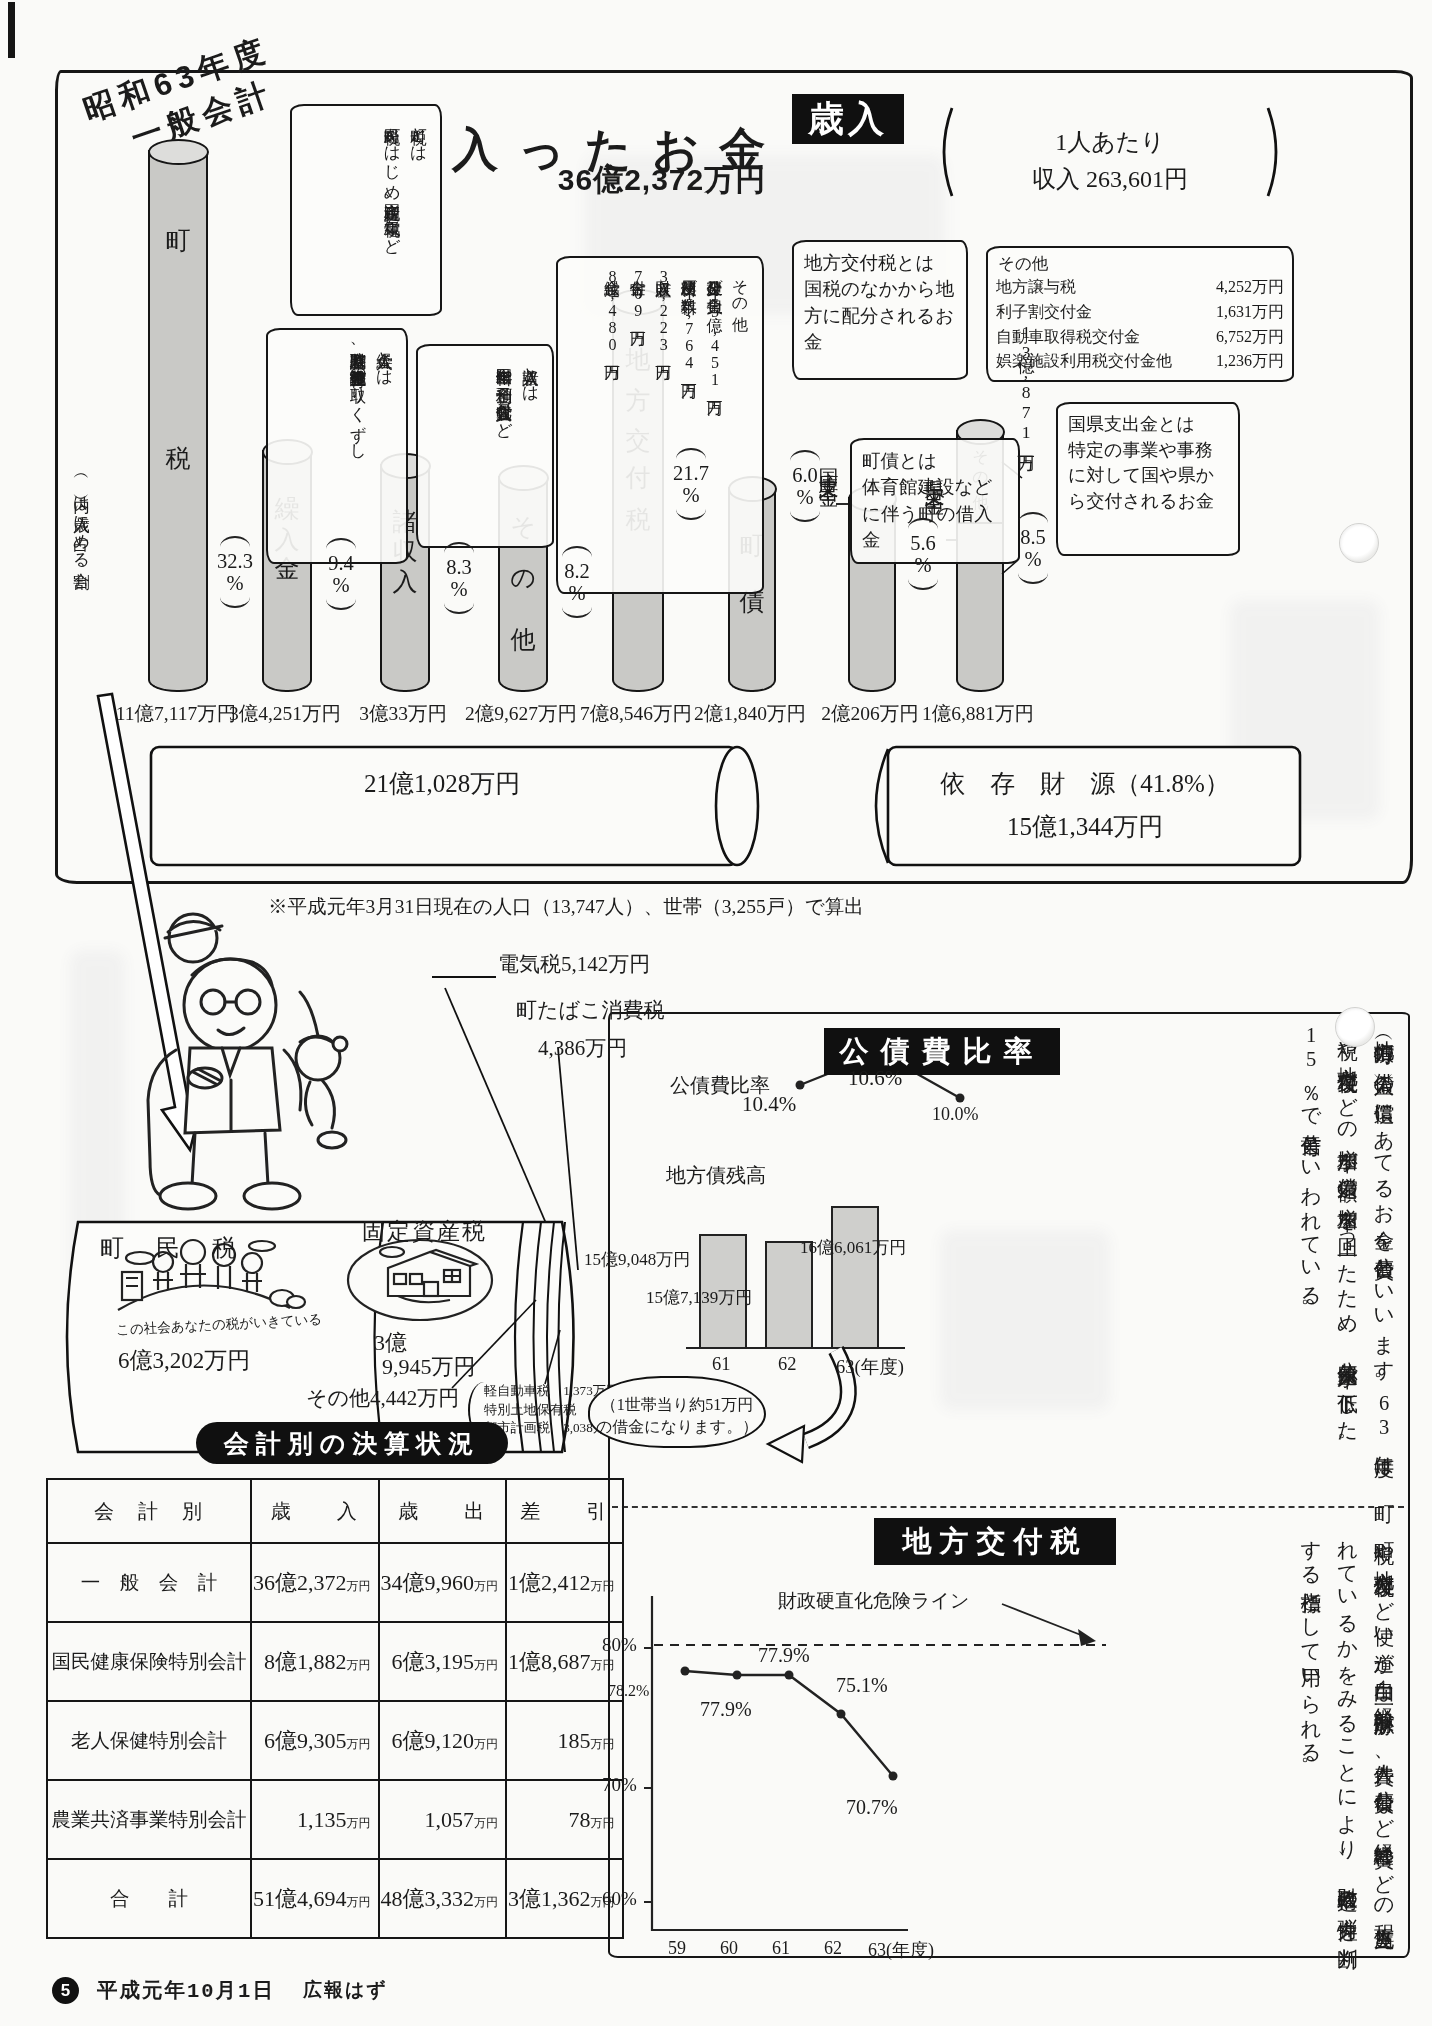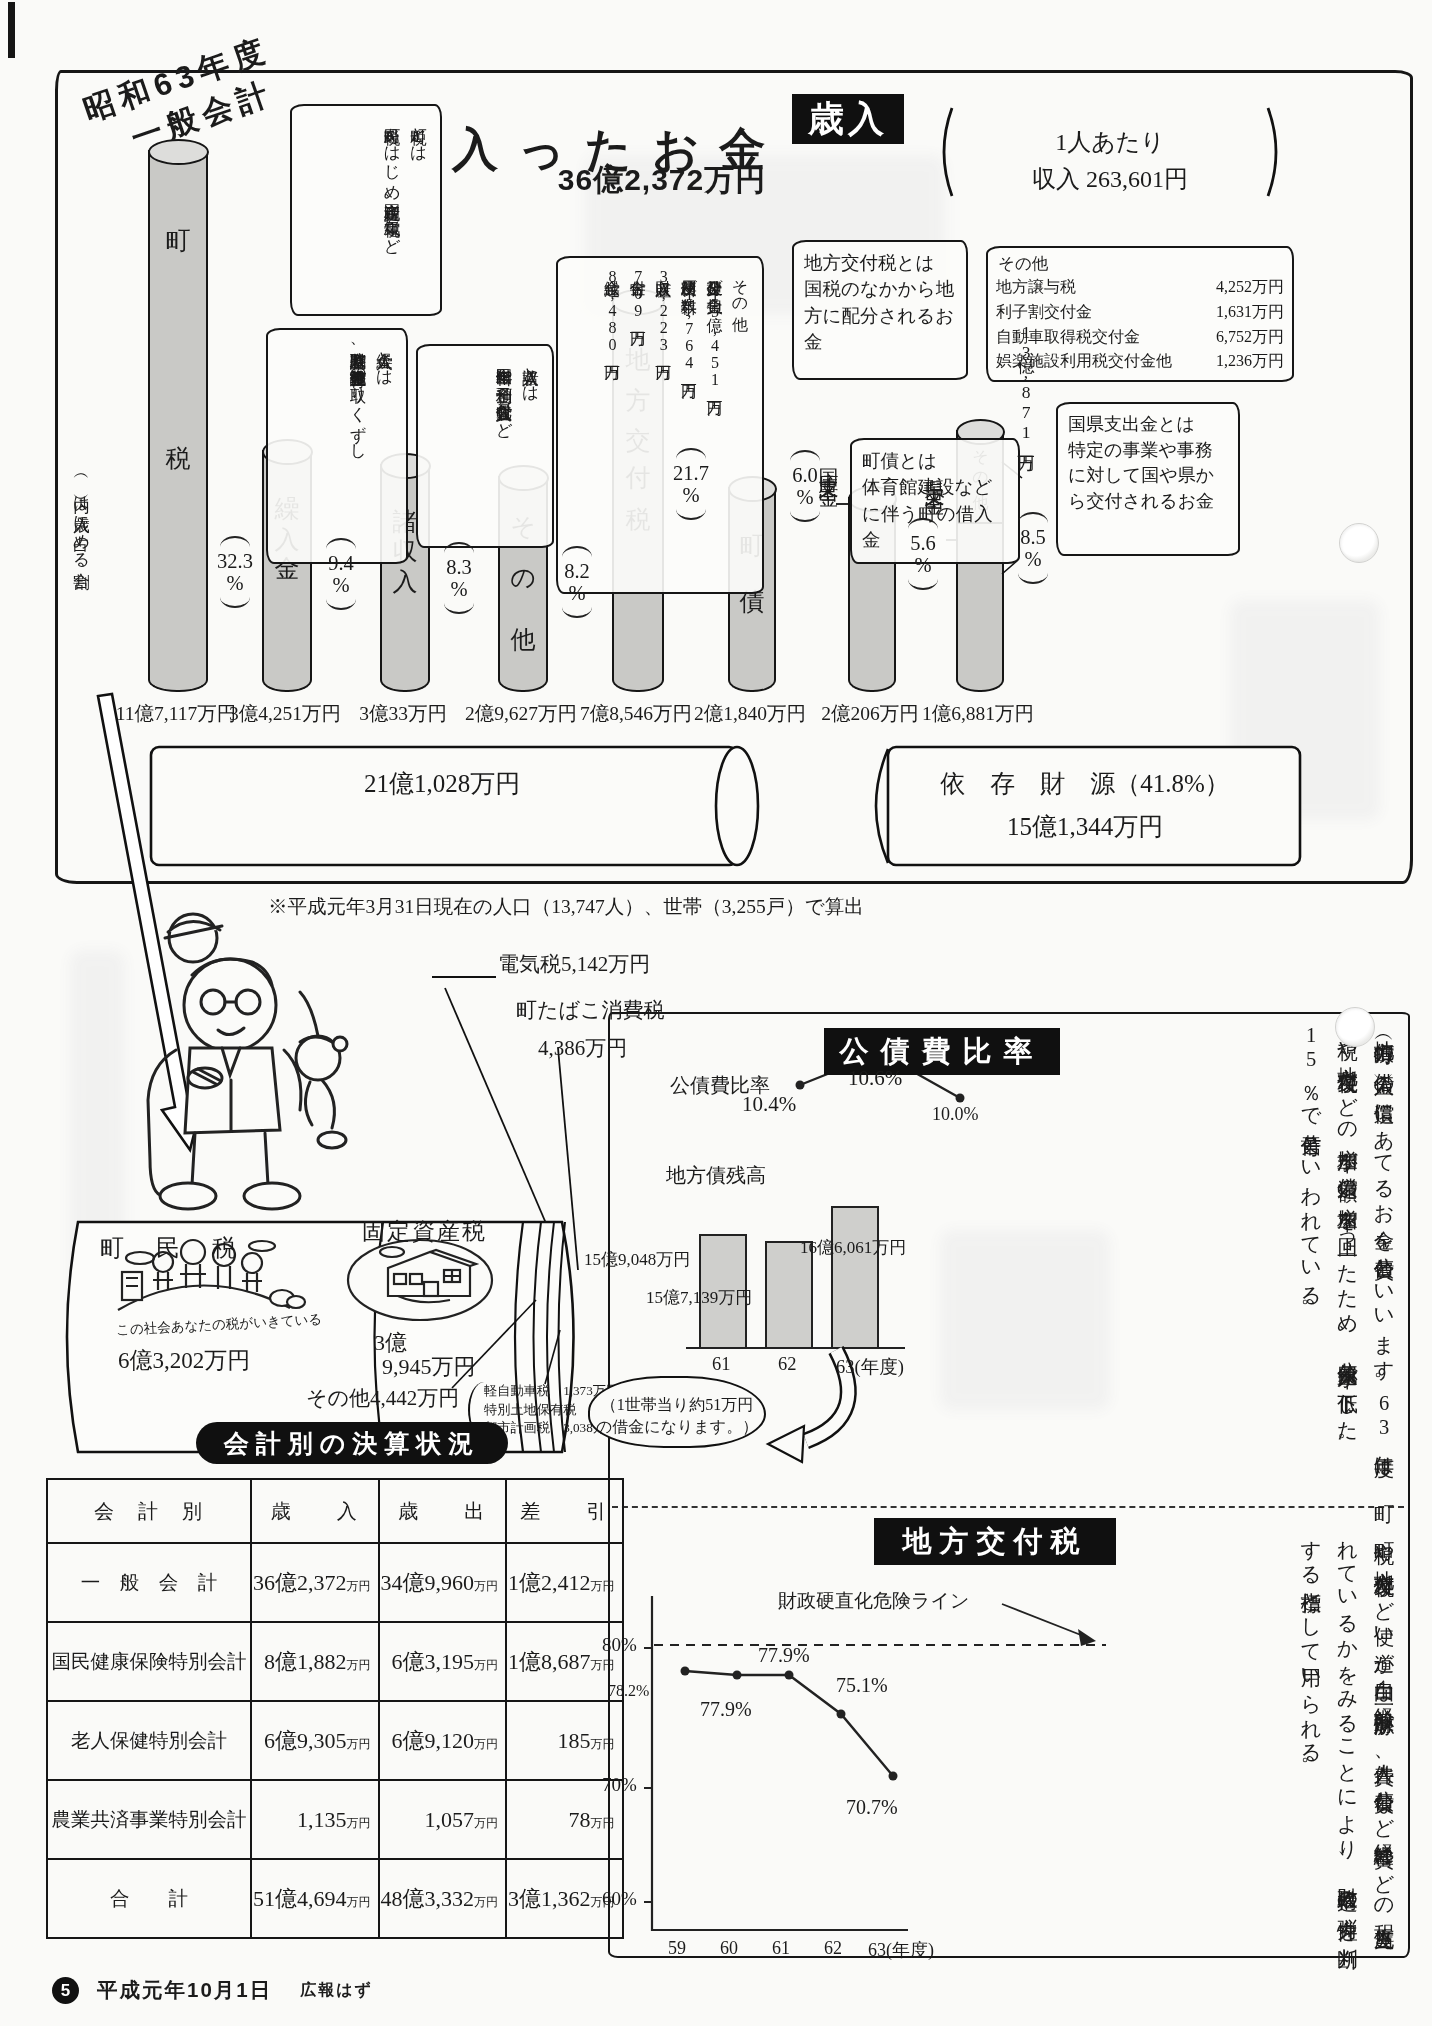--- a/index.html
+++ b/index.html
@@ -60,22 +60,22 @@
       color:#fff;border-radius:21px;text-align:center;font-family:"Liberation Sans",sans-serif;
       font-weight:bold;font-size:25px;letter-spacing:7px;z-index:5;}
   .hole{position:absolute;width:38px;height:38px;border-radius:50%;border:1.5px solid #d2d2d0;
       background:radial-gradient(circle at 42% 36%,#fff 0 55%,#ebebe9 72%,#f7f7f5);
       box-shadow:inset 1px 1px 3px rgba(0,0,0,.07);z-index:6;}
   .ghost{position:absolute;background:#5a5a6e;opacity:.05;filter:blur(7px);border-radius:12px;z-index:1;}
   .foot{position:absolute;left:52px;top:1976px;display:flex;align-items:center;z-index:5;}
   .foot .pg{width:27px;height:27px;border-radius:50%;background:#111;color:#fff;text-align:center;
       line-height:27px;font-size:17px;font-weight:bold;font-family:"Liberation Sans",sans-serif;}
   .foot .d{margin-left:18px;font-size:20.5px;font-weight:bold;letter-spacing:2px;
-      font-family:Liberation Sans, sans-serif;}
-  .foot .nm{margin-left:28px;font-size:16px;font-weight:bold;letter-spacing:2px;
+      font-family:Liberation Mono, monospace;}
+  .foot .nm{margin-left:28px;font-size:19px;font-weight:bold;letter-spacing:2px;
       font-family:"Liberation Sans",sans-serif;}
   svg.deco{position:absolute;left:0;top:0;z-index:3;pointer-events:none;}
   .r{display:flex;justify-content:space-between;font-size:16px;line-height:1.55;padding:0 8px;}
   .t2{font-size:16.5px;padding:5px 10px 0;}
   .bd{font-size:13.2px;line-height:1.4;white-space:nowrap;}
 </style>
 </head>
 <body>
 
 <div class="page">

